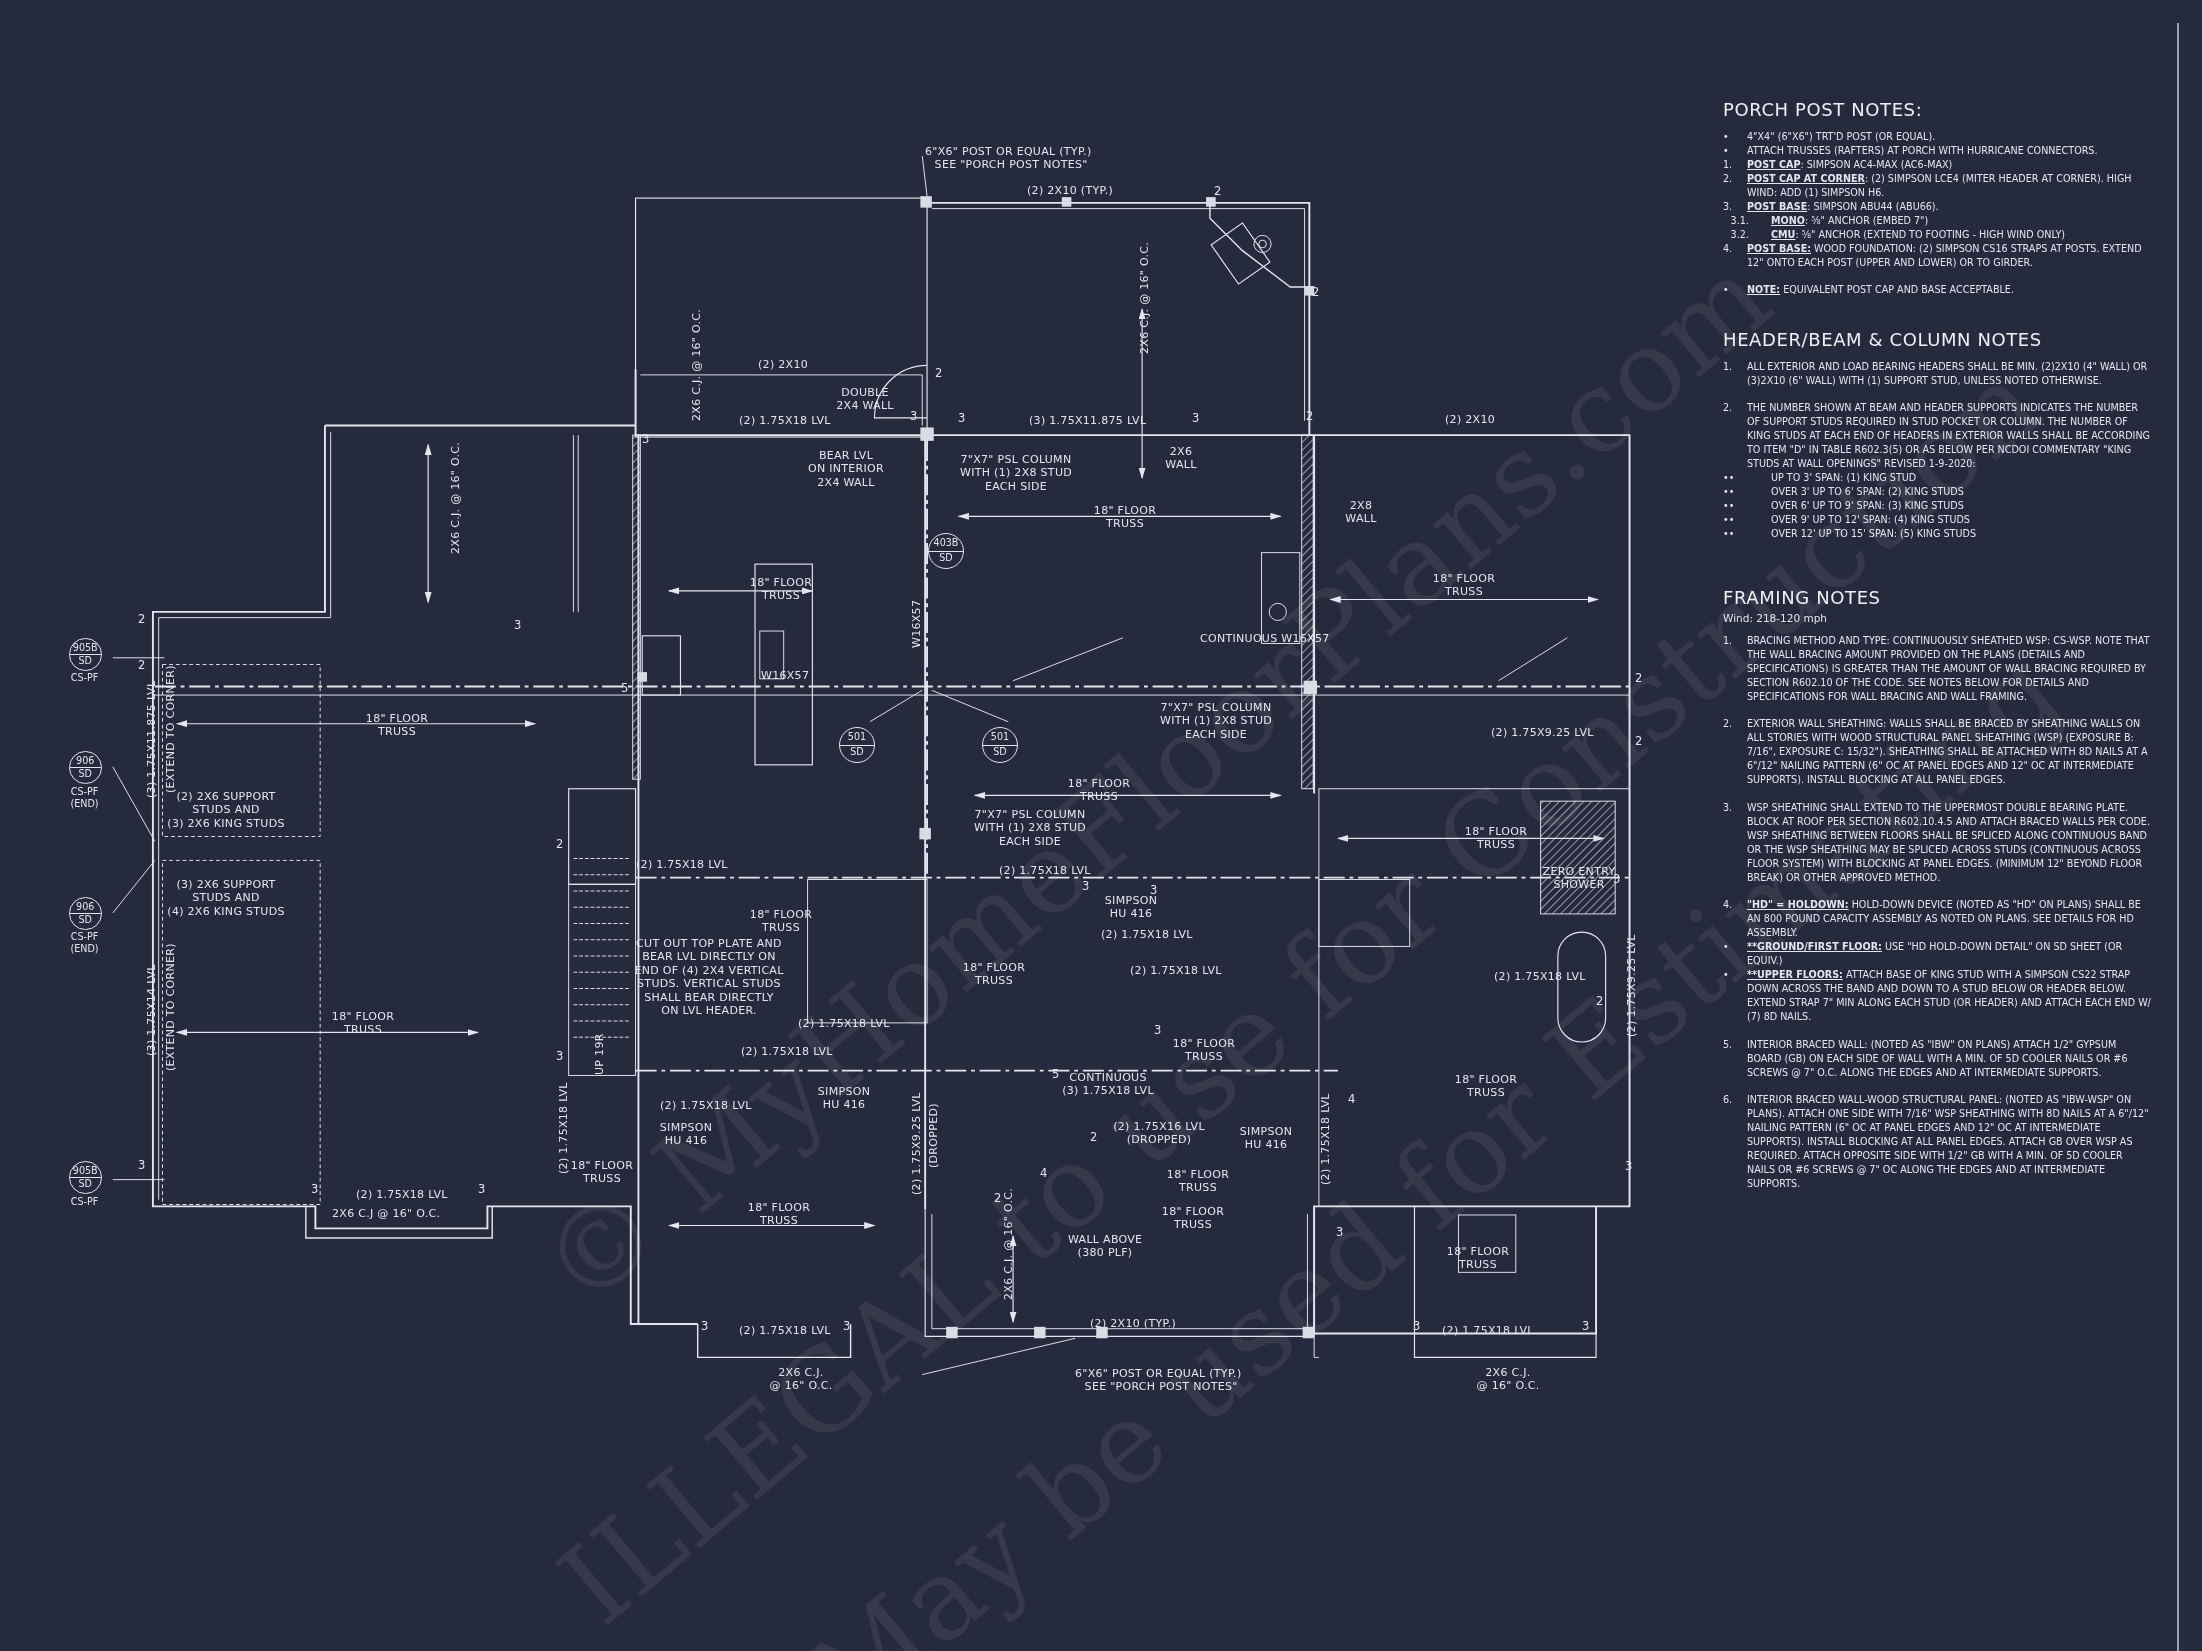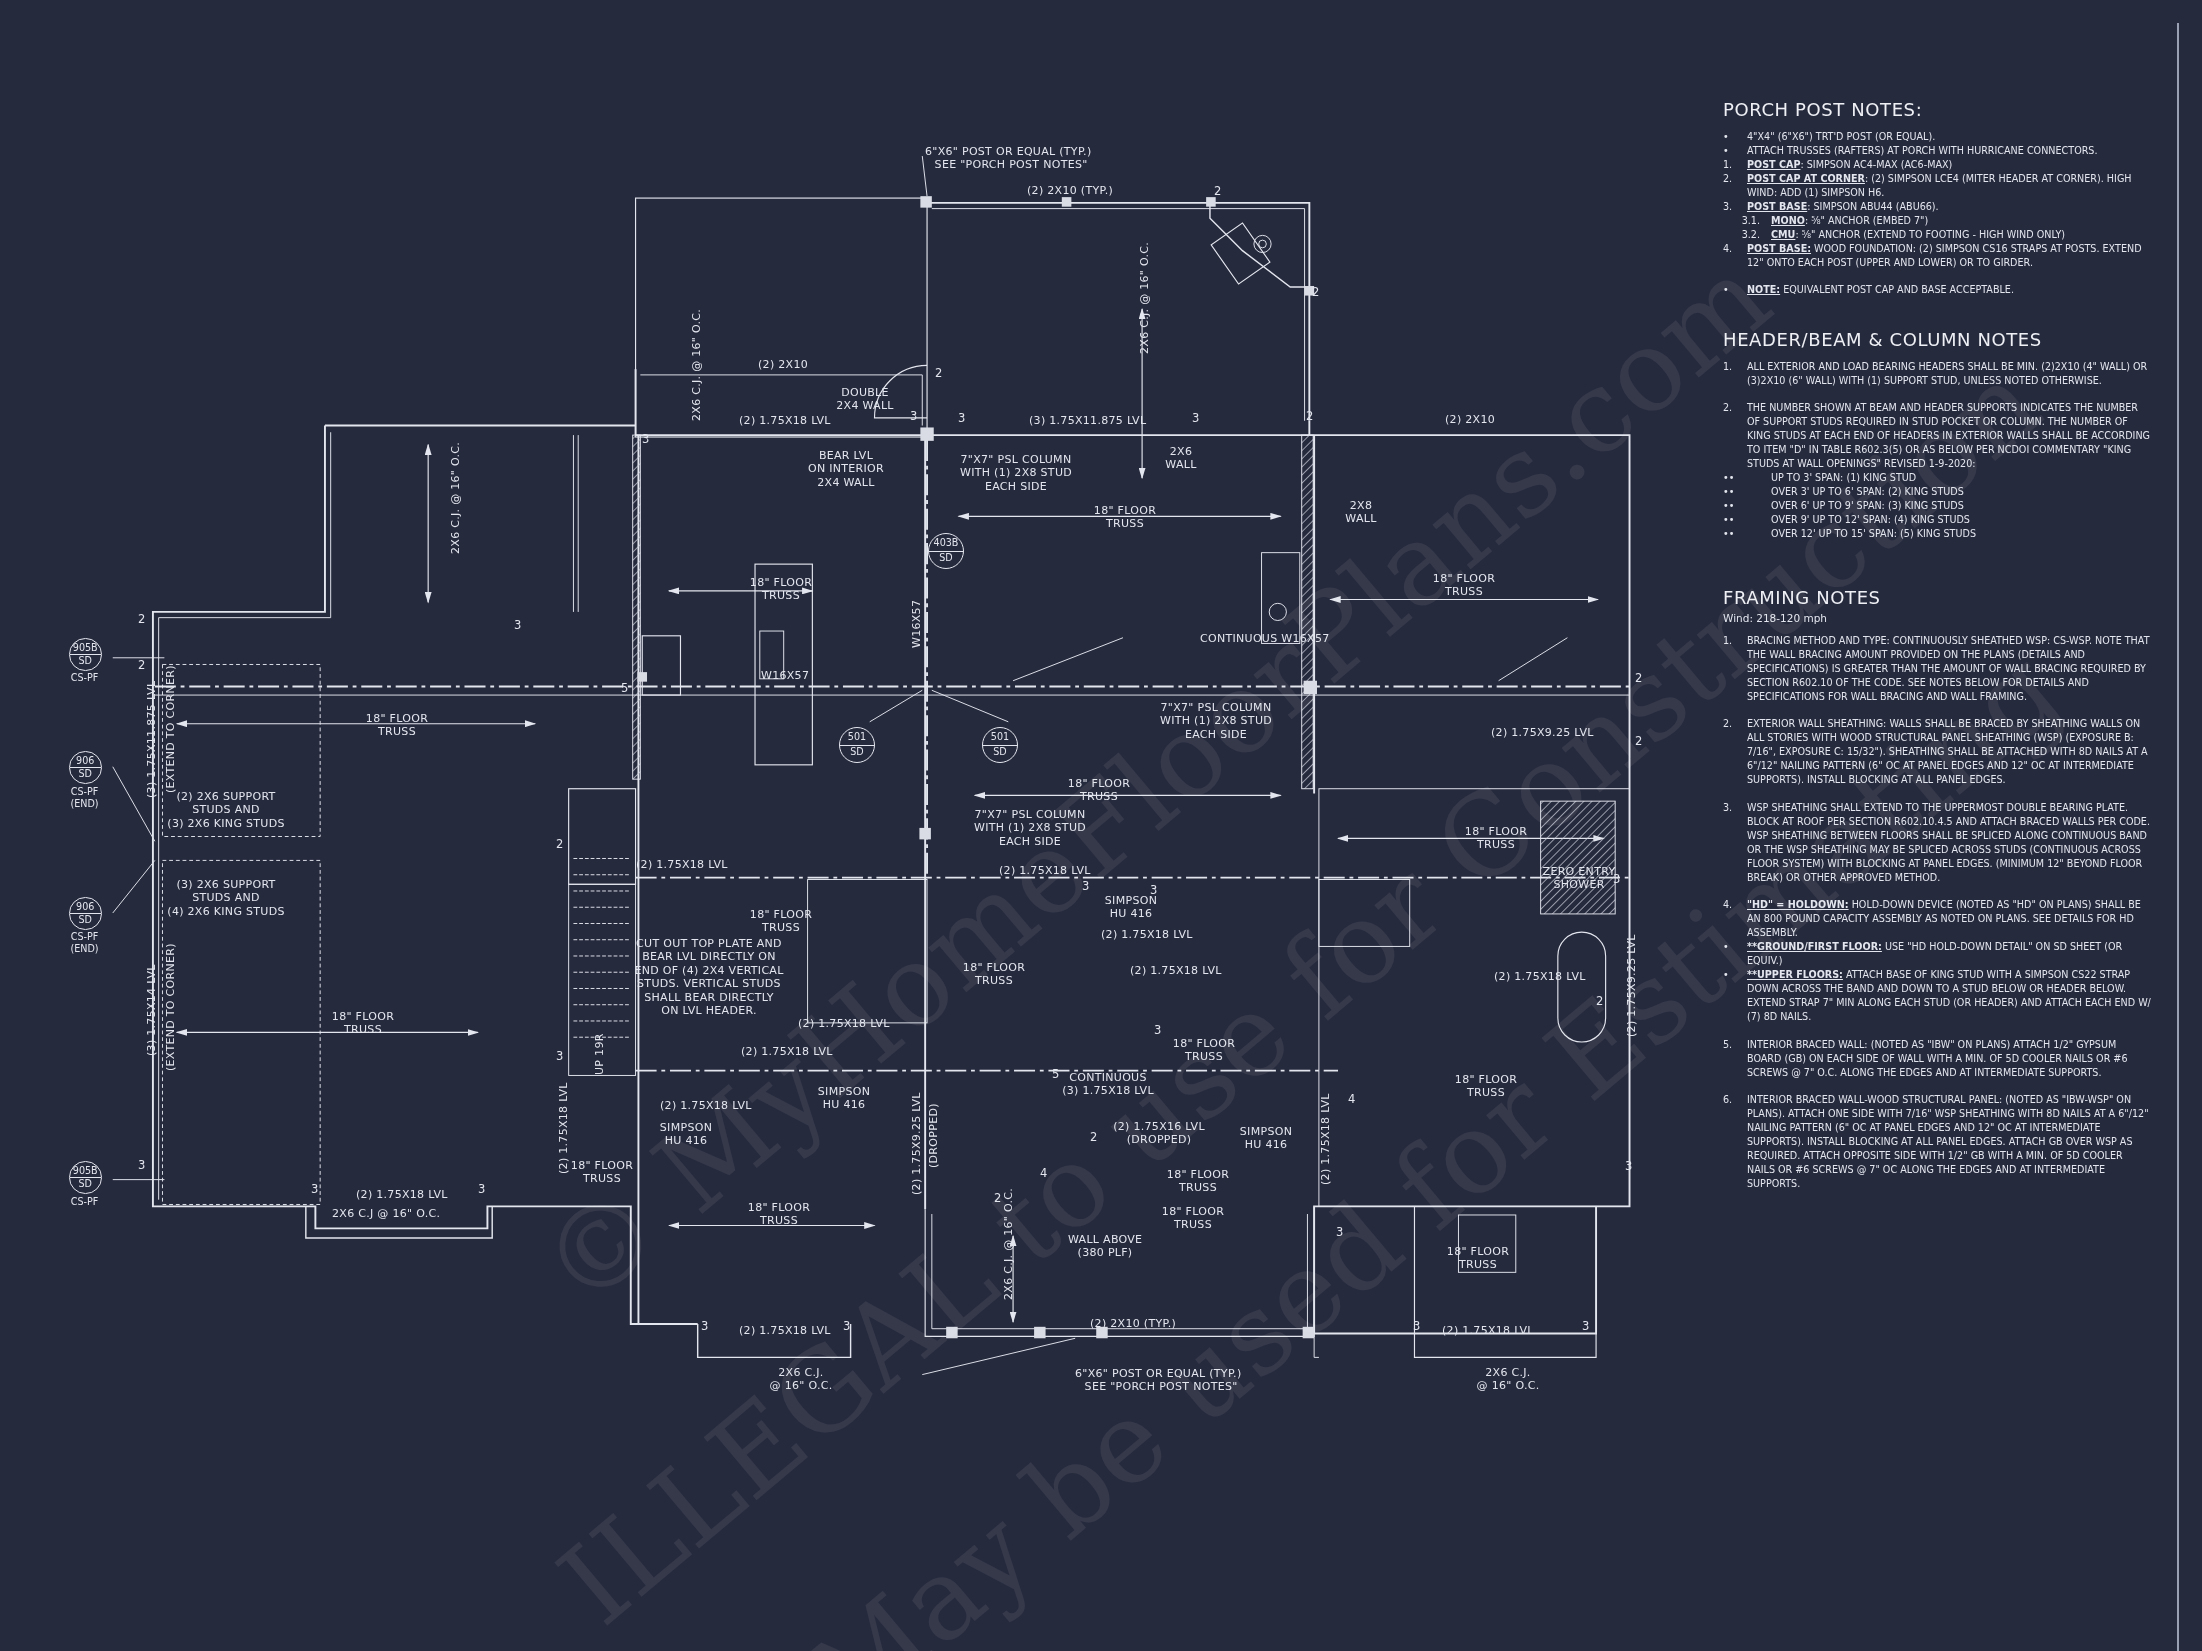--- a/index.html
+++ b/index.html
@@ -36,21 +36,21 @@
   #notes { position: absolute; left: 1723px; top: 99px; width: 430px; }
   .notes-section { margin-bottom: 32.5px; }
   .notes-title {
     font-size: 18px; letter-spacing: 0.6px; color: #eef0f5; text-transform: uppercase;
     text-underline-offset: 2.9px; margin-bottom: 9.6px;
   }
   .notes-sub { font-size: 10.5px; color: #e3e6ee; margin: -5.7px 0 9.6px 0; }
   .note { display: flex; font-size: 9.6px; line-height: 14px; color: #e3e6ee; text-transform: uppercase; }
   .note.gap { margin-top: 13.4px; }
   .note .mk { width: 24px; flex: 0 0 24px; }
-  .note.sub .mk { width: 48px; flex: 0 0 48px; padding-left: 7.6px; box-sizing: border-box; text-align: center; }
+  .note.sub .mk { width: 48px; flex: 0 0 48px; padding-left: 7.6px; box-sizing: border-box; }
   .note.dbl .mk { width: 48px; flex: 0 0 48px; }
   .note .txt { flex: 1; }
   .note .ul { text-decoration: underline; font-weight: bold; }
 
   #title-block { position: absolute; right: 43px; top: 1531px; text-align: right; }
   #title-block .t { font-size: 24px; letter-spacing: 1.7px; color: #eef0f5; border-bottom: 1.4px solid #e3e6ee; padding-bottom: 1.9px; display: inline-block; }
   #title-block .s { font-size: 14.3px; letter-spacing: 1px; margin-top: 7.6px; color: #e3e6ee; }
   #title-block .r { font-size: 9.6px; letter-spacing: 0.3px; margin-top: 3.8px; color: #e3e6ee; }
 
   #watermark { position: absolute; left: 0; top: 0; width: 2202px; height: 1652px; pointer-events: none; overflow: hidden; }

